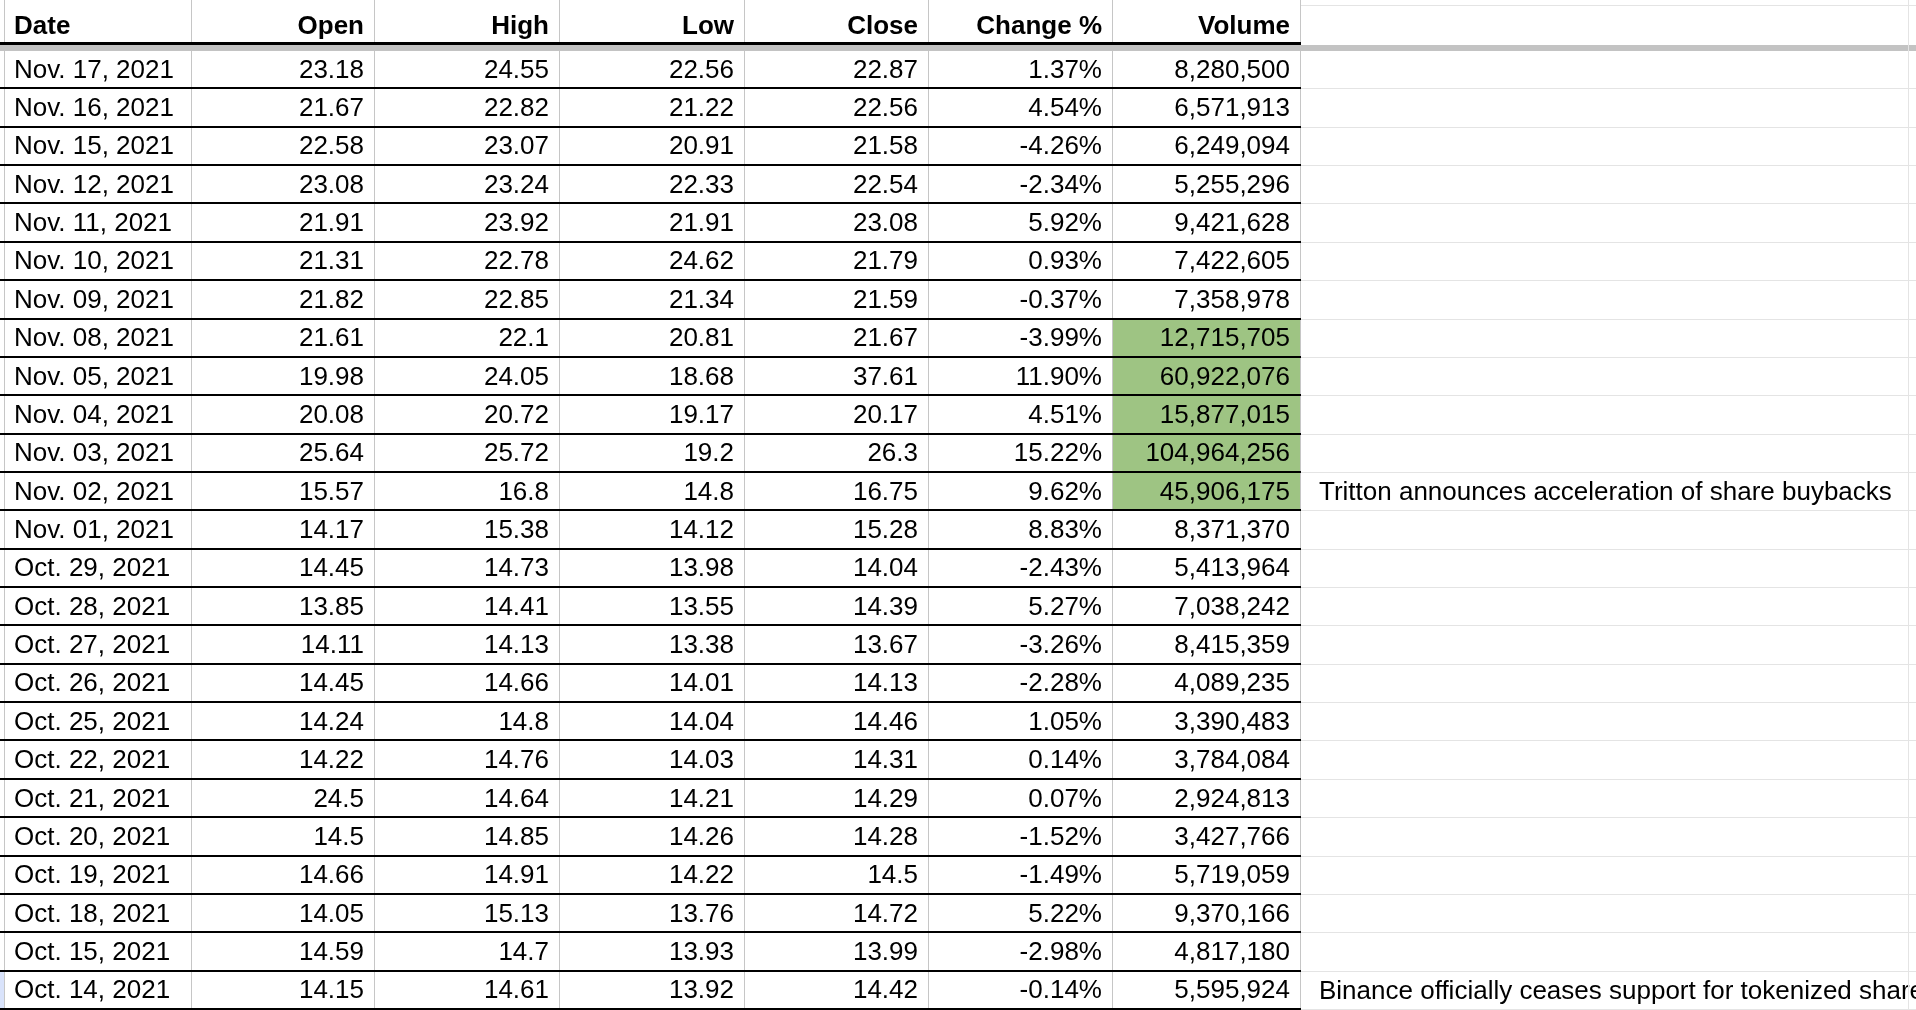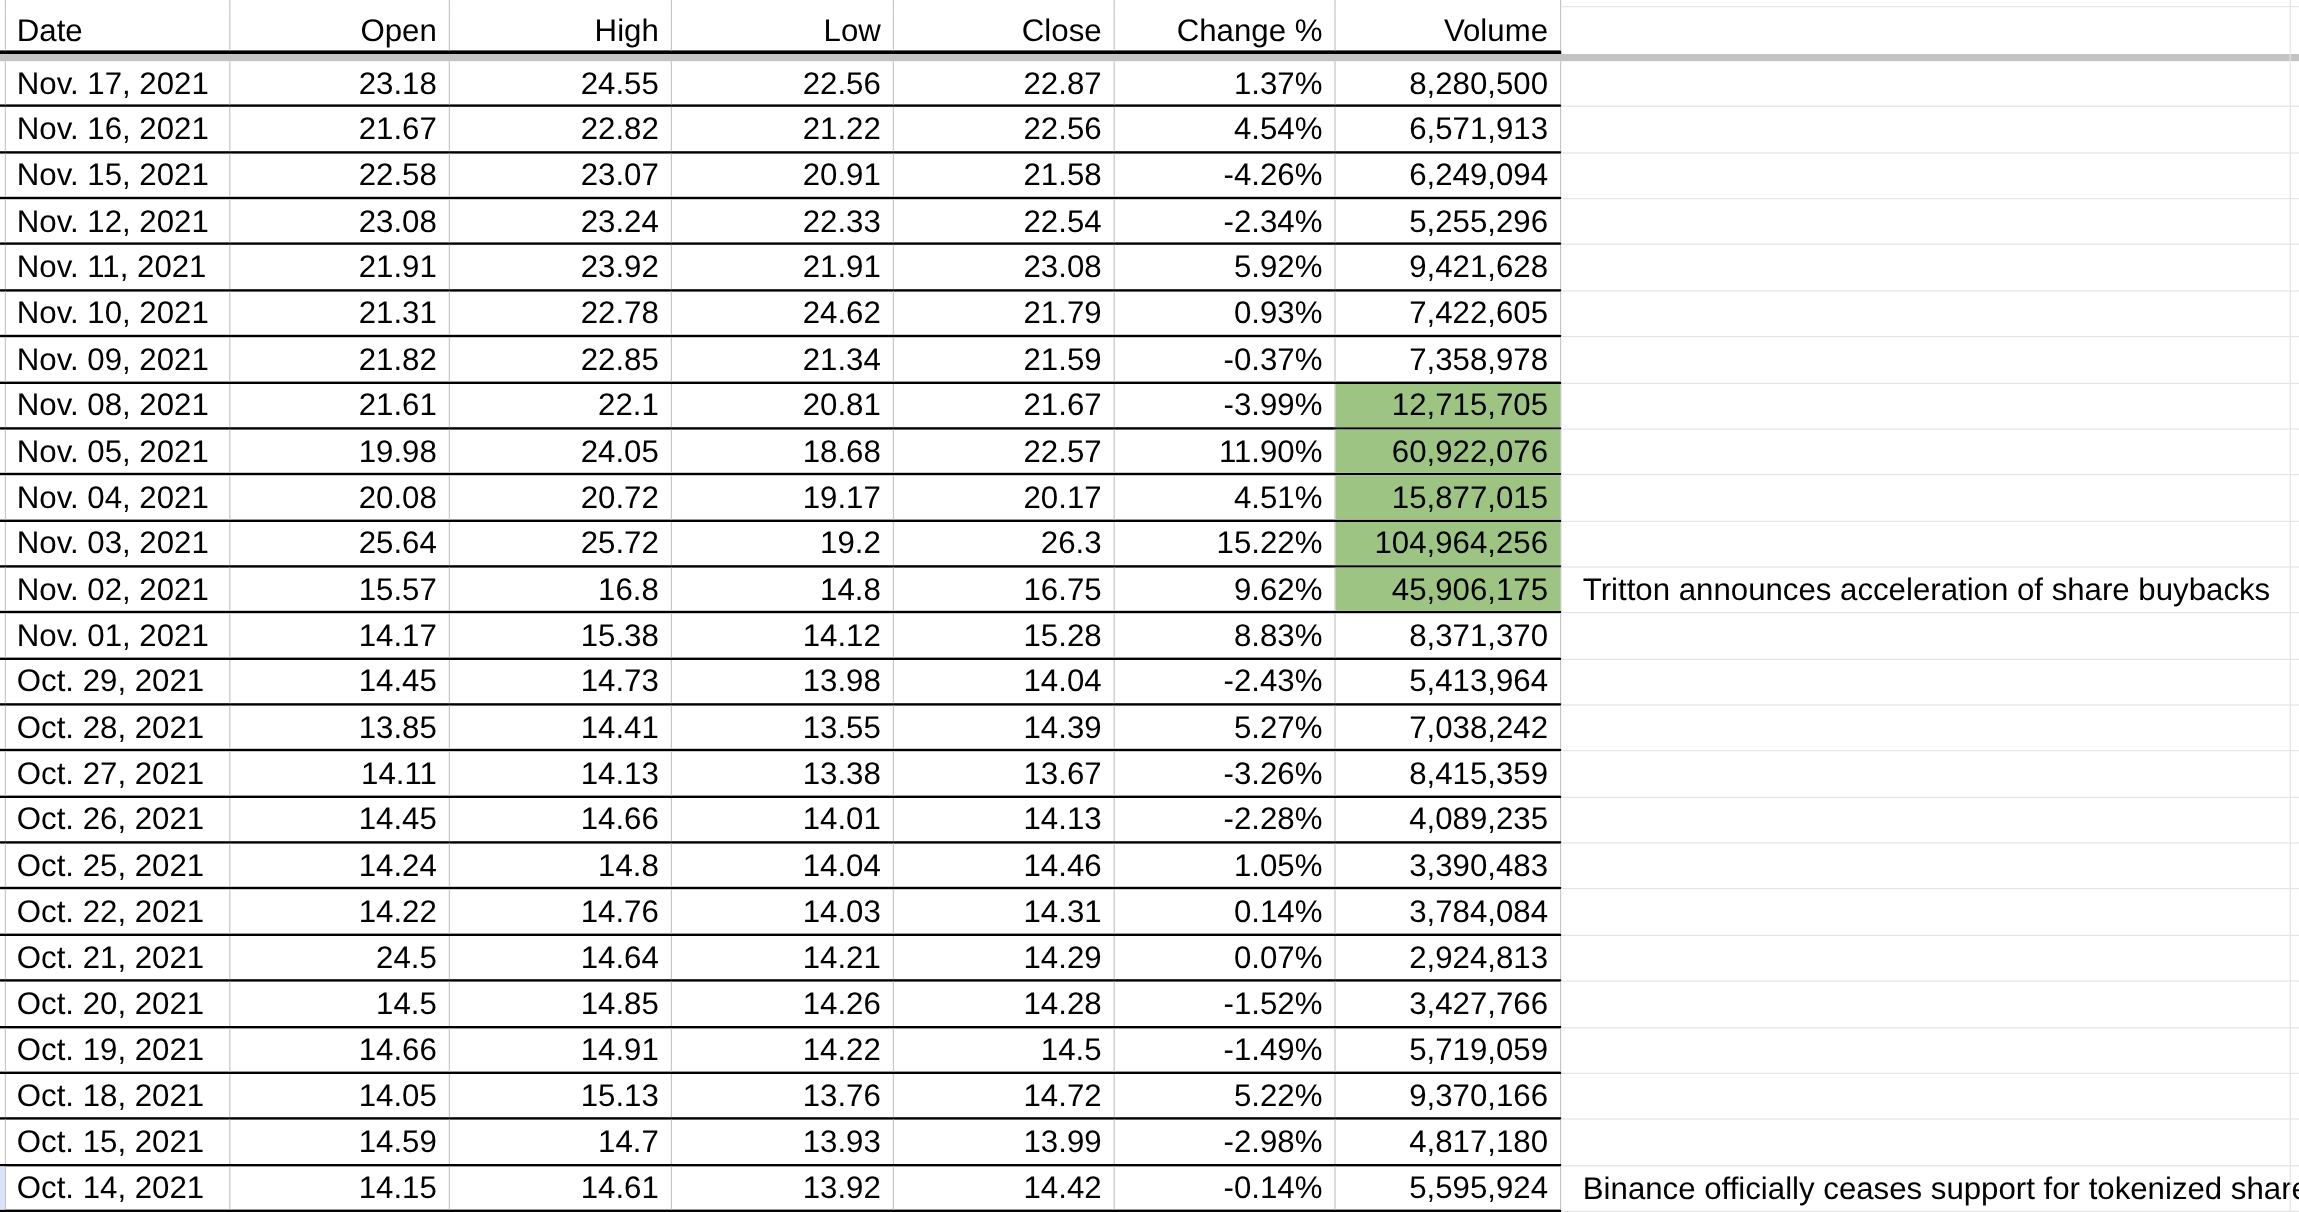--- a/index.html
+++ b/index.html
@@ -21,21 +21,21 @@
   .edge{width:4px;flex:0 0 4px;}
   .cell{box-sizing:border-box;display:flex;align-items:center;border-right:1px solid var(--gridline,#c6c6c6);overflow:hidden;}
   .c-date{width:188px;flex:0 0 188px;border-left:1px solid var(--gridline,#c6c6c6);padding-left:9px;}
   .c-open{width:183px;flex:0 0 183px;}
   .c-high{width:185px;flex:0 0 185px;}
   .c-low{width:185px;flex:0 0 185px;}
   .c-close{width:184px;flex:0 0 184px;}
   .c-change{width:184px;flex:0 0 184px;}
   .c-volume{width:188px;flex:0 0 188px;}
   .ar{justify-content:flex-end;padding-right:10px;}
-  .header-row .cell{font-weight:normal;text-align:right;}
+  .header-row .cell{font-weight:bold;text-align:right;}
   .header-note{flex:1 1 auto;}
 
   
   .gray-band{height:6px;width:100%;background:var(--divider-band,#c3c3c3);}
 
   
   .rows{display:flex;flex-direction:column;}
   .row{display:flex;height:38.36px;flex:0 0 38.36px;}
   .row-left{display:flex;width:1301px;box-sizing:border-box;border-bottom:2px solid var(--row-border,#000);}
   .c-note{width:615px;flex:0 0 615px;box-sizing:border-box;border-right:none;border-bottom:1px solid var(--light-gridline,#e4e4e4);
@@ -192,21 +192,21 @@
     <div class="c-note"></div>
   </div>
 
   <div class="row">
     <div class="row-left">
       <div class="edge"></div>
       <div class="cell c-date">Nov. 05, 2021</div>
       <div class="cell c-open ar">19.98</div>
       <div class="cell c-high ar">24.05</div>
       <div class="cell c-low ar">18.68</div>
-      <div class="cell c-close ar">22.57</div>
+      <div class="cell c-close ar">37.61</div>
       <div class="cell c-change ar">11.90%</div>
       <div class="cell c-volume ar vol-green">60,922,076</div>
     </div>
     <div class="c-note"></div>
   </div>
 
   <div class="row">
     <div class="row-left">
       <div class="edge"></div>
       <div class="cell c-date">Nov. 04, 2021</div>

